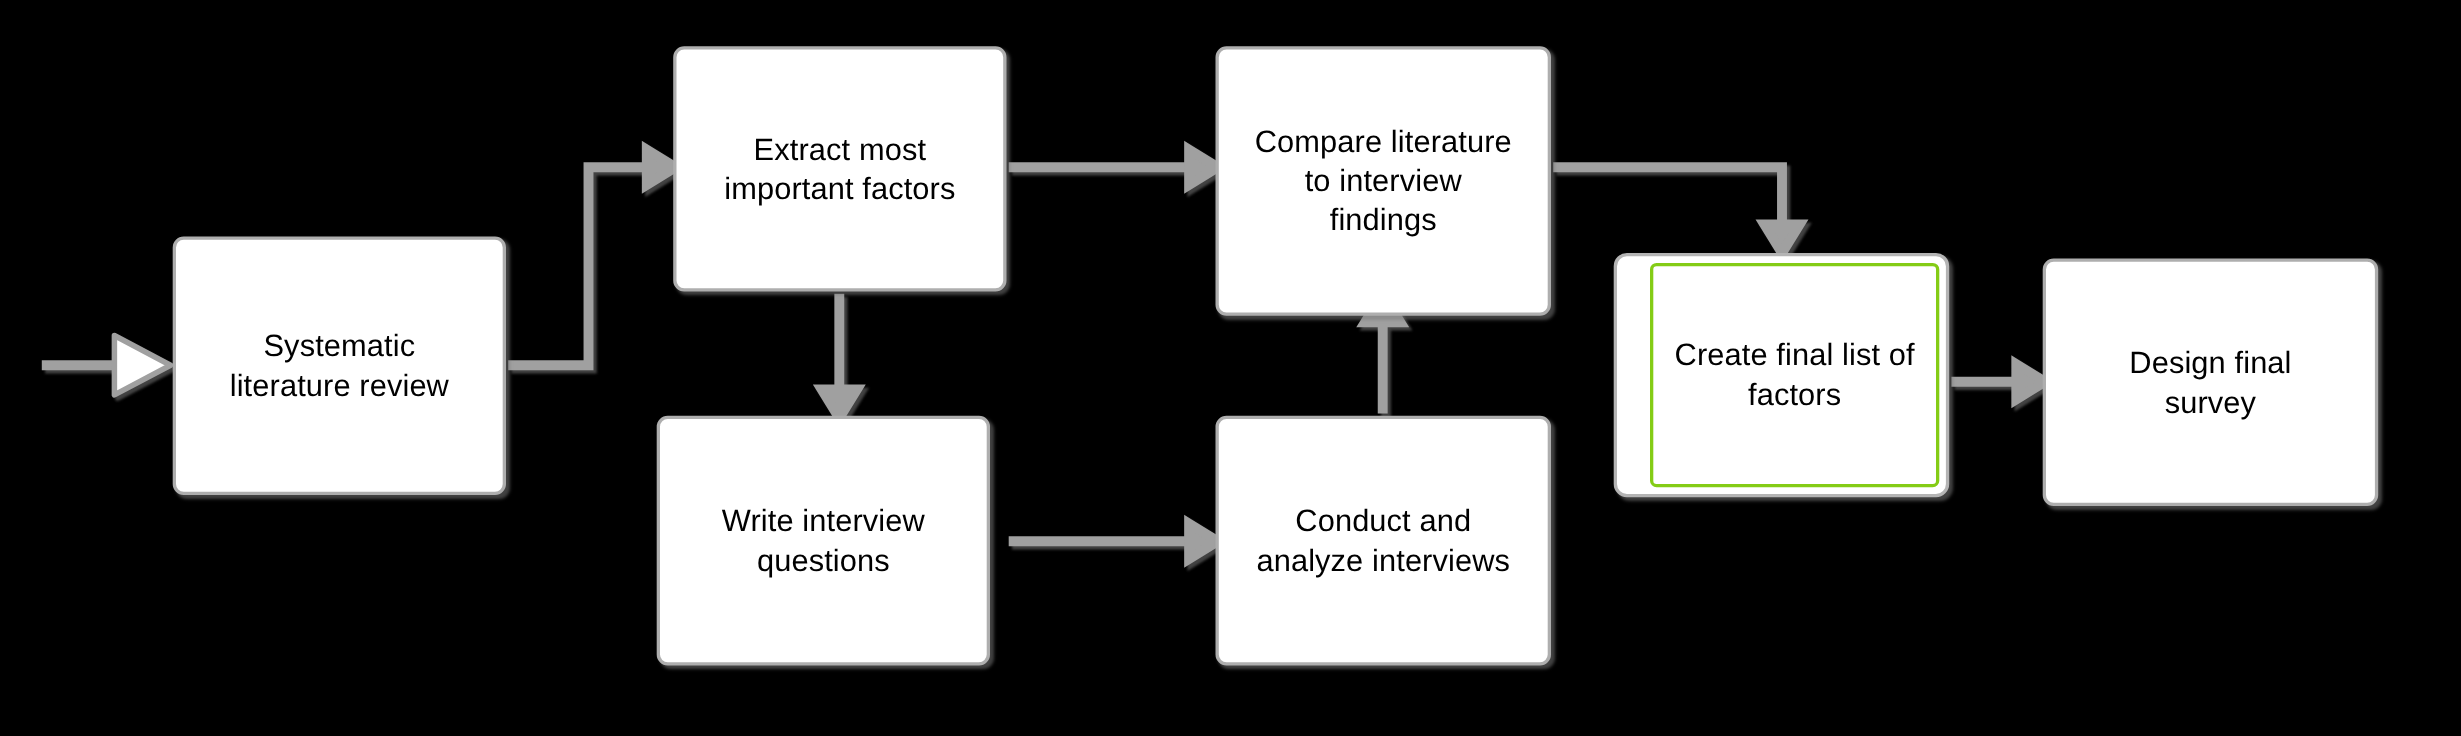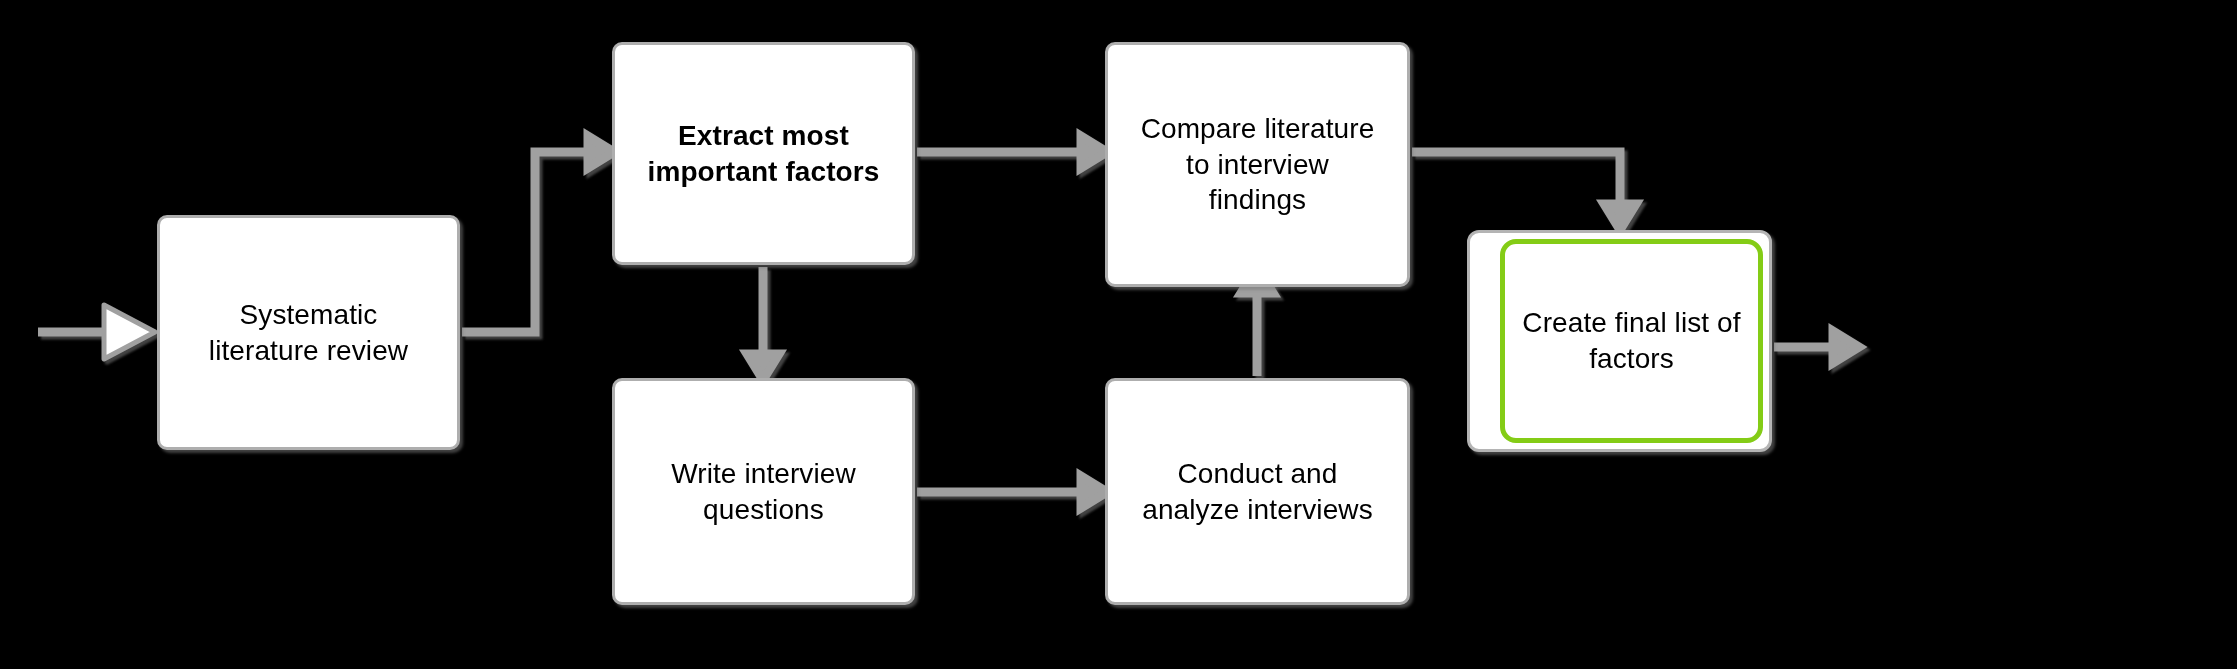--- a/index.html
+++ b/index.html
@@ -44,22 +44,22 @@
   .node.double {
     border: 3px solid #b4b4b4;
     padding: 6px;
     background: #ffffff;
     border-radius: 12px;
   }
   .node.double .inner-face {
     width: 100%;
     height: 100%;
     box-sizing: border-box;
-    border: 5px solid #84cc16;
-    border-radius: 16px;
+    border: 3px solid #84cc16;
+    border-radius: 6px;
     background: #ffffff;
     display: flex;
     align-items: center;
     justify-content: center;
     text-align: center;
     white-space: pre-line;
     margin-left: 24px;
   }
 </style>
 </head>
@@ -115,32 +115,34 @@
         <line x1="1774" y1="347" x2="1833" y2="347"></line>
         <polygon points="1833,331 1859,347 1833,363"></polygon>
       </g>
 
     </g>
   </svg>
 
   <div class="node" style="left: 157px; top: 215px; width: 303px; height: 235px;">Systematic
 literature review</div>
 
-  <div class="node" style="left: 612px; top: 42px; width: 303px; height: 223px; font-weight: bold;">Extract most
+  <div class="node" style="left: 612px; top: 42px; width: 303px; height: 223px;">Extract most
 important factors</div>
 
   <div class="node" style="left: 1105px; top: 42px; width: 305px; height: 245px;">Compare literature
 to interview
 findings</div>
 
   <div class="node double" style="left: 1467px; top: 230px; width: 305px; height: 222px;">
     <span class="inner-face">Create final list of
 factors</span>
   </div>
 
+  <div class="node" style="left: 1857px; top: 235px; width: 305px; height: 225px;">Design final
+survey</div>
 
-  <div class="node" style="left: 612px; top: 378px; width: 303px; height: 227px;">Write interview
+  <div class="node" style="left: 597px; top: 378px; width: 303px; height: 227px;">Write interview
 questions</div>
 
   <div class="node" style="left: 1105px; top: 378px; width: 305px; height: 227px; text-align: center;">Conduct and
 analyze interviews</div>
 
 </div>
 
 </body></html>

